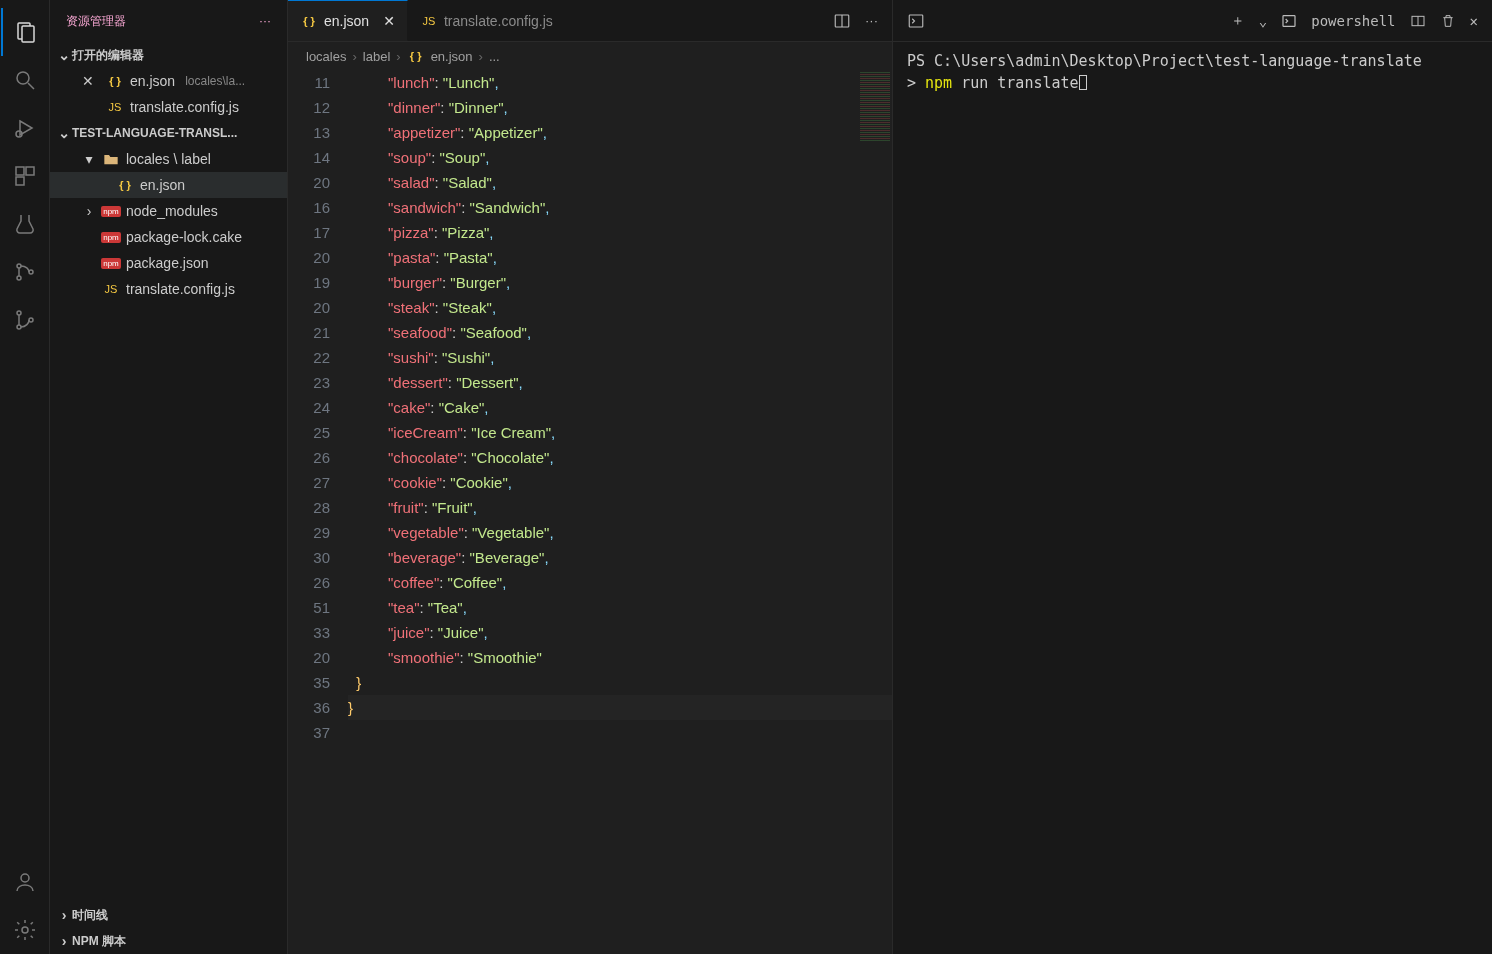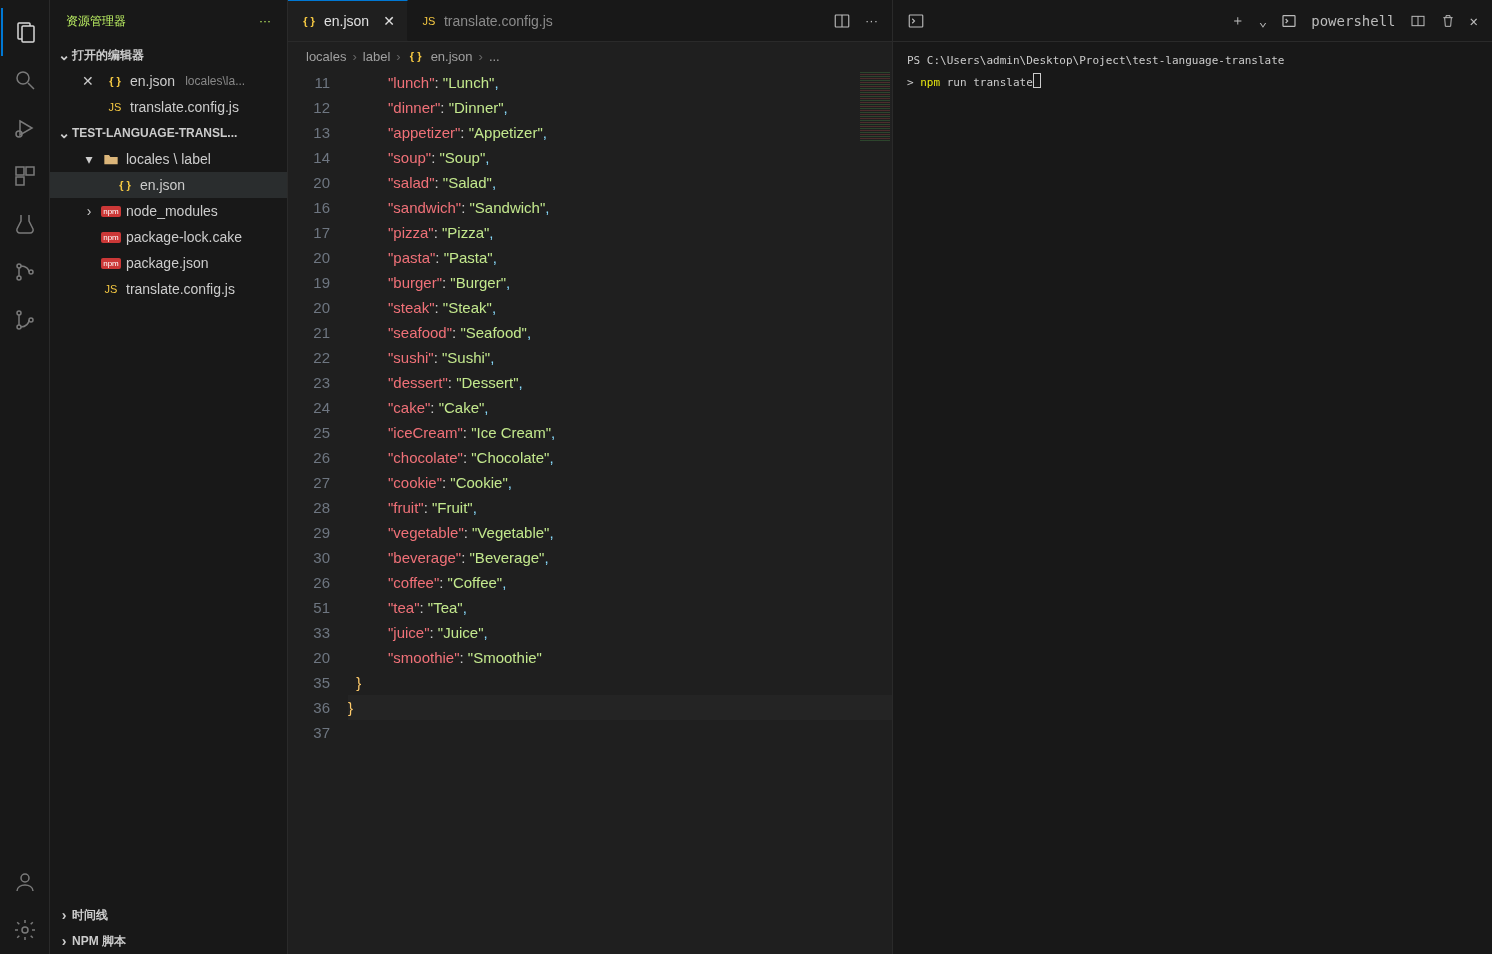--- a/index.html
+++ b/index.html
@@ -43,21 +43,21 @@
   display: flex;
   flex-direction: column;
   border-right: 1px solid #2a2a2a;
 }
 .sidebar-header {
   height: 42px;
   display: flex;
   align-items: center;
   padding: 0 16px;
   font-size: 12px;
-  color: #bef264;
+  color: #f9a8d4;
 }
 .sidebar-header .title { flex: 1; }
 .section-header {
   height: 26px;
   display: flex;
   align-items: center;
   padding: 0 6px;
   font-size: 12px;
   font-weight: 600;
   color: #cccccc;
@@ -169,21 +169,21 @@
   padding: 0 14px;
   gap: 14px;
   color: #bbbbbb;
   border-bottom: 1px solid #2a2a2a;
   font-size: 14px;
 }
 .terminal-header .sp { flex: 1; }
 .terminal-body {
   flex: 1;
   padding: 8px 14px;
-  font-size: 11px;
+  font-size: 15px;
   line-height: 22px;
   color: #cccccc;
   white-space: pre-wrap;
 }
 .term-path { color: #cccccc; }
 .term-yellow { color: #e5e510; }
 .term-cursor-box { display:inline-block; width:8px; height:15px; border:1px solid #ccc; vertical-align: -2px;}
 
 .minimap {
   position: absolute;

